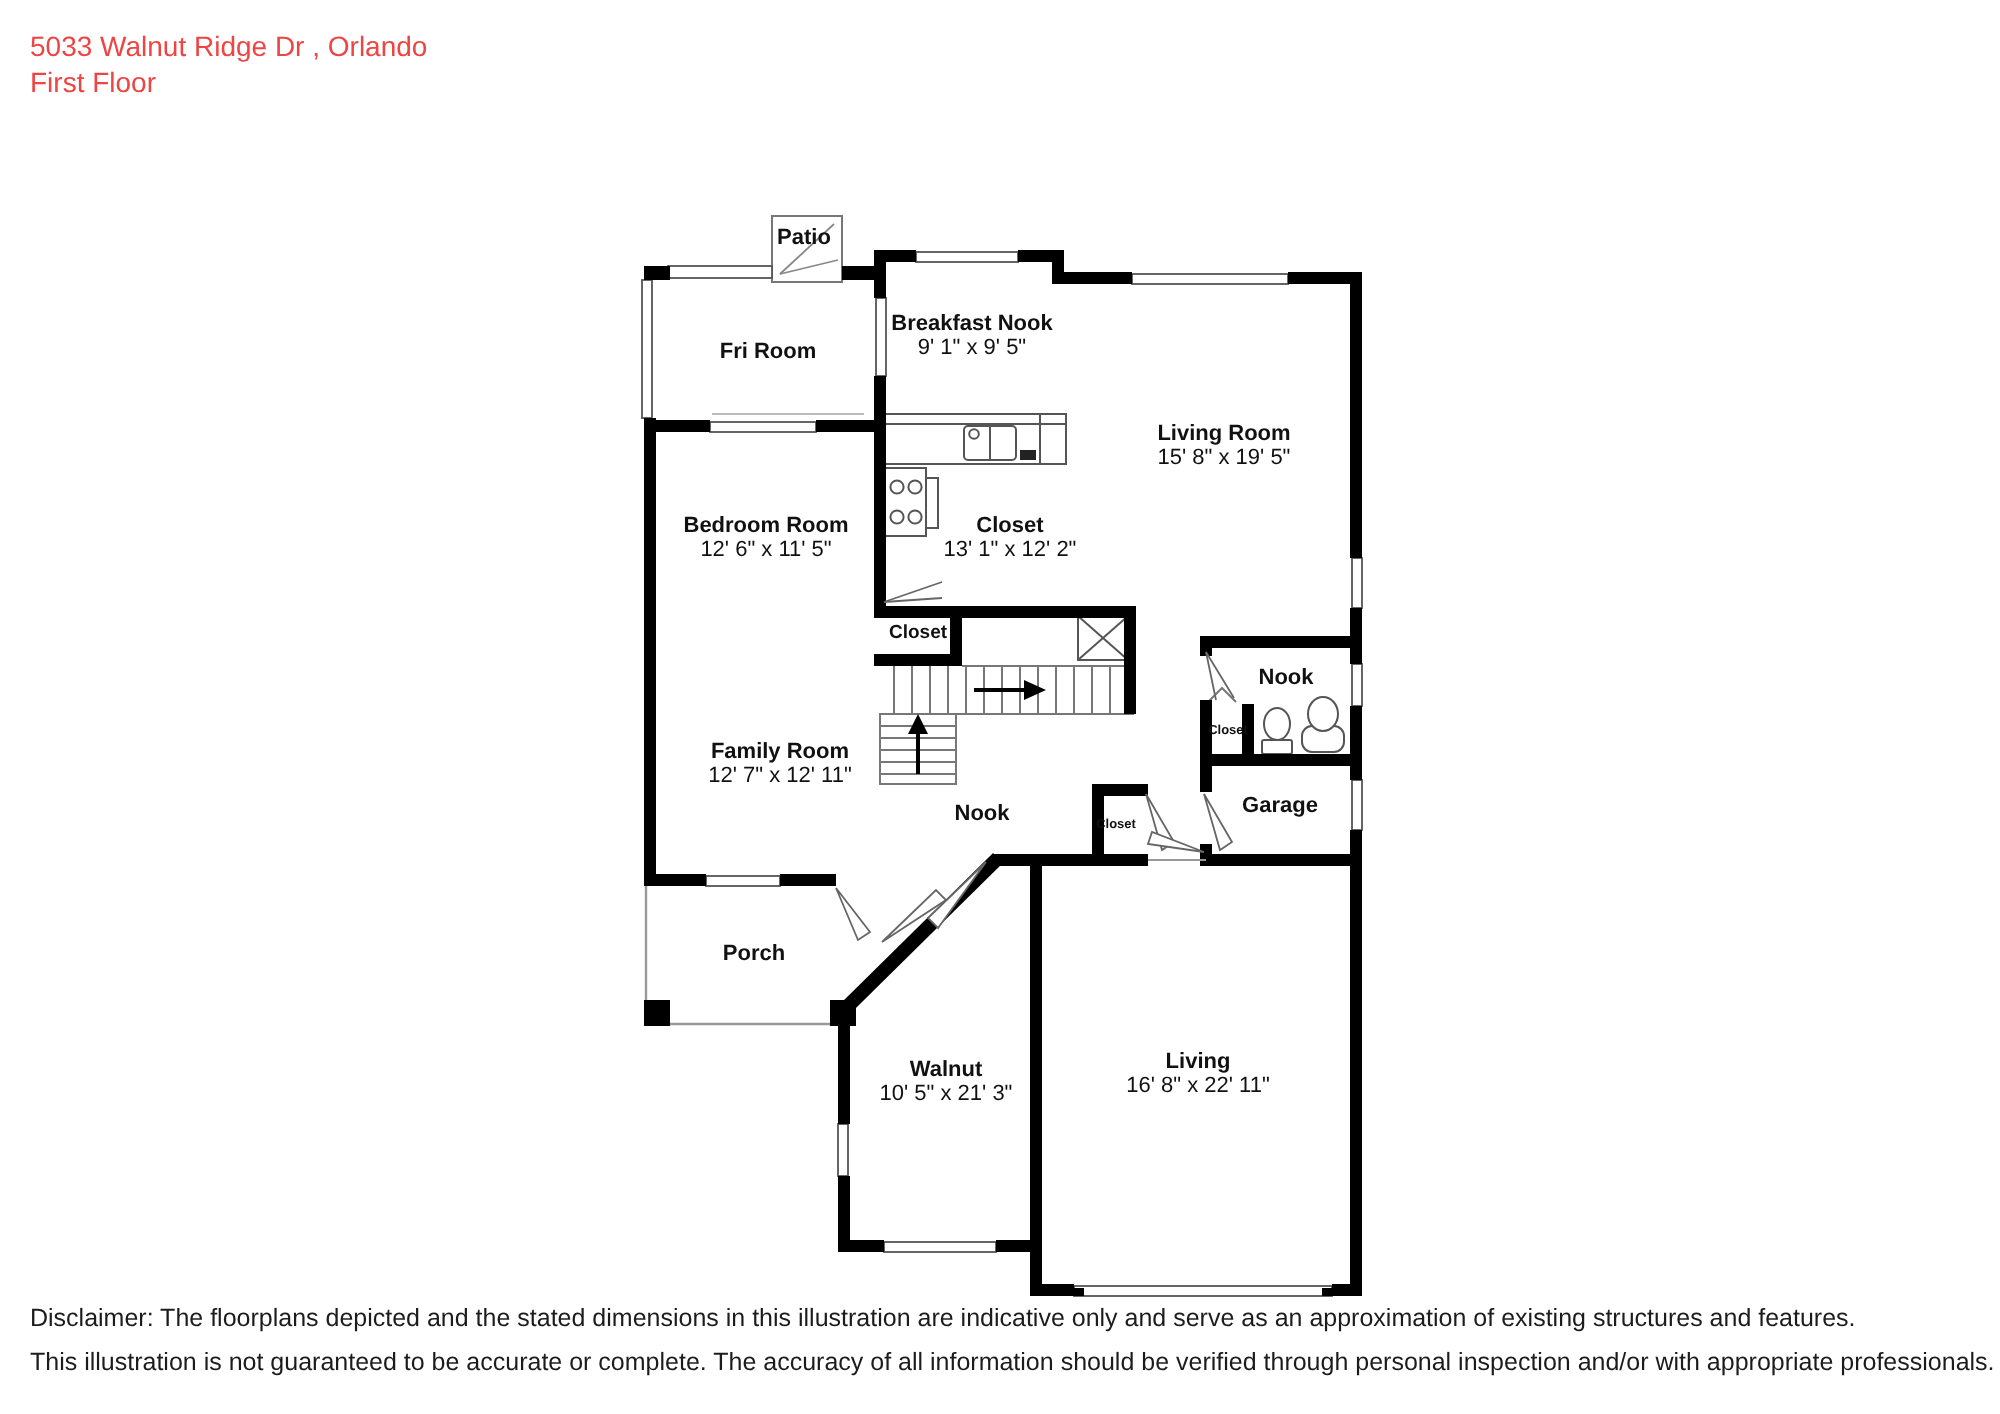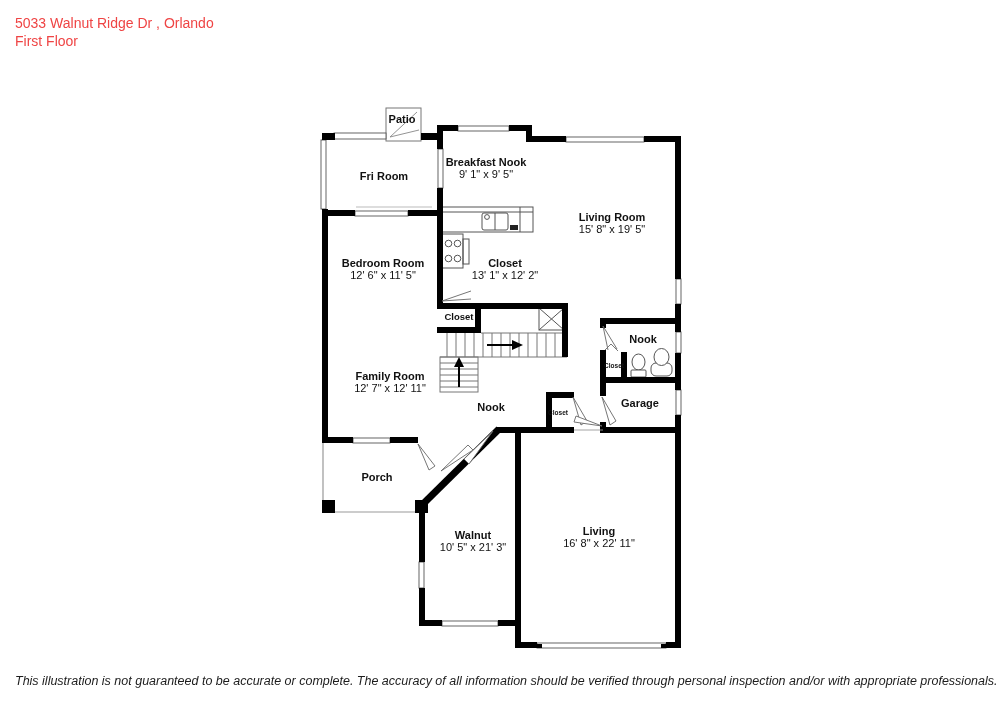--- a/index.html
+++ b/index.html
@@ -10,21 +10,21 @@
   .hdr.addr{top:15px;}
   .hdr.floor{top:33px;}
   svg{position:absolute;left:0;top:0;}
   .room-label{position:absolute;transform:translateX(-50%);text-align:center;white-space:nowrap;
               display:flex;flex-direction:column;font-size:11px;line-height:11.5px;color:#111;}
   .room-label .rname{font-weight:bold;}
   .room-label.small{font-size:9.5px;line-height:10px;}
   .room-label.tiny{font-size:6.5px;line-height:7px;}
   .disc{position:absolute;left:15px;font-size:12.5px;color:#1c1c1c;white-space:nowrap;}
   .disc.l1{top:652px;}
-  .disc.l2{top:674px;font-style:italic;}
+  .disc.l2{top:674px;}
 </style>
 </head>
 <body>
 
 <div class="page">
 
   <div class="hdr addr">5033 Walnut Ridge Dr , Orlando</div>
   <div class="hdr floor">First Floor</div>
 
   <svg width="1000" height="707" viewBox="0 0 1000 707">
@@ -244,15 +244,16 @@
   </div>
   <div class="room-label" style="left:473px;top:530px">
     <span class="rname">Walnut</span>
     <span class="rdims">10' 5" x 21' 3"</span>
   </div>
   <div class="room-label" style="left:599px;top:526px">
     <span class="rname">Living</span>
     <span class="rdims">16' 8" x 22' 11"</span>
   </div>
 
+  <div class="disc l1">Disclaimer: The floorplans depicted and the stated dimensions in this illustration are indicative only and serve as an approximation of existing structures and features.</div>
   <div class="disc l2">This illustration is not guaranteed to be accurate or complete. The accuracy of all information should be verified through personal inspection and/or with appropriate professionals.</div>
 
 </div>
 
 </body></html>

